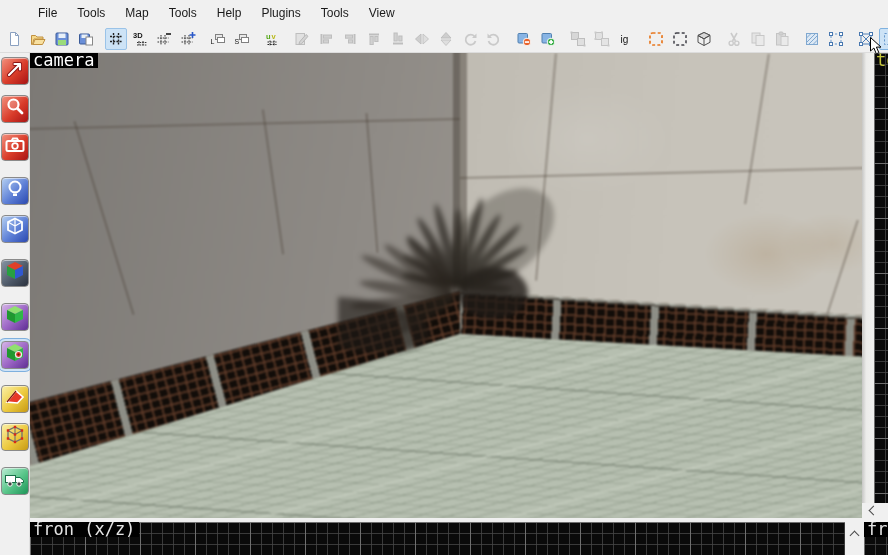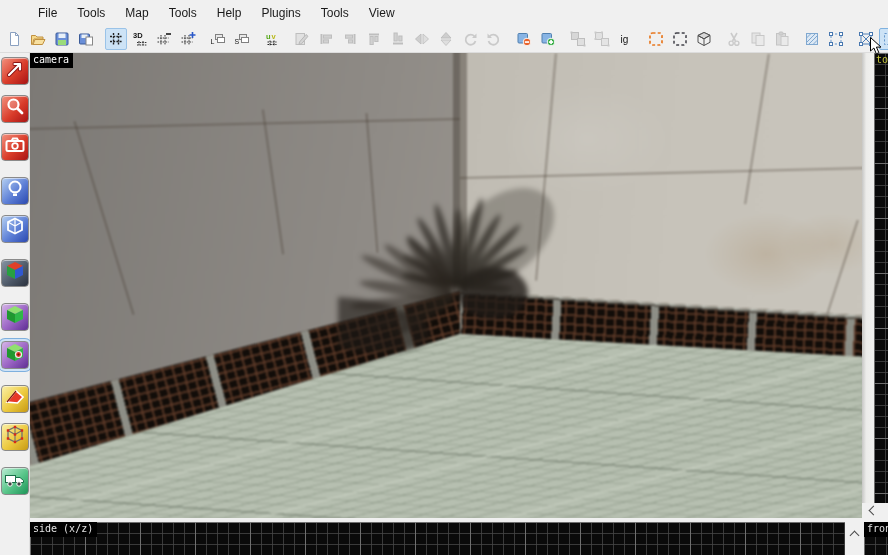--- a/index.html
+++ b/index.html
@@ -76,21 +76,21 @@
     background-image:
       linear-gradient(180deg,rgba(60,65,55,.30) 0%,rgba(60,65,55,0) 22%),
       repeating-linear-gradient(165deg,rgba(214,221,207,.55) 0 2px,rgba(0,0,0,0) 2px 64px),
       repeating-linear-gradient(184deg,rgba(88,98,84,.32) 0 2px,rgba(0,0,0,0) 2px 72px),
       repeating-linear-gradient(165deg,rgba(122,134,117,.50) 0 1px,rgba(0,0,0,0) 1px 8px),
       repeating-linear-gradient(184deg,rgba(122,134,117,.40) 0 1px,rgba(0,0,0,0) 1px 9px);}
 
   #plant{position:absolute;left:312px;top:118px;filter:blur(2.4px);}
 
   .vp-label{position:absolute;left:0;top:0;background:#000;color:#fff;
-    font-family:"DejaVu Sans Mono",monospace;font-size:10px;line-height:14px;padding:0 4px 1px 3px;z-index:5;white-space:nowrap;}
+    font-family:"DejaVu Sans Mono",monospace;font-size:17px;line-height:14px;padding:0 4px 1px 3px;z-index:5;white-space:nowrap;}
 
   .grid2d{background-color:#0a0a0a;
     background-image:
       linear-gradient(rgba(120,120,120,.85) 1px,transparent 1px),
       linear-gradient(90deg,rgba(120,120,120,.85) 1px,transparent 1px),
       linear-gradient(rgba(70,70,70,.8) 1px,transparent 1px),
       linear-gradient(90deg,rgba(70,70,70,.8) 1px,transparent 1px);
     background-size:55px 55px,55px 55px,11px 11px,11px 11px;}
 
   #top-vstrip{position:absolute;left:862px;top:53px;width:12px;height:450px;
@@ -617,21 +617,21 @@
   <div id="top-view" class="grid2d">
     <div class="vp-label" style="background:transparent;">top</div>
   </div>
   <div id="top-hscroll">
     <span class="chev chev-left"></span>
   </div>
 
   <div id="splitter-h"></div>
 
   <div id="side-view" class="grid2d">
-    <div class="vp-label">side (x/z)</div>
+    <div class="vp-label">fron (x/z)</div>
   </div>
   <div id="side-vscroll">
     <span class="chev chev-up"></span>
   </div>
   <div id="front-view" class="grid2d">
     <div class="vp-label">fron</div>
   </div>
 
   <svg id="cursor" width="14" height="20">
     <path d="M1.5 1.5v13.5l3.4-3 2.4 5.8 2.6-1.1-2.5-5.6h4.6z" fill="#fff" stroke="#000" stroke-width="1"></path>

